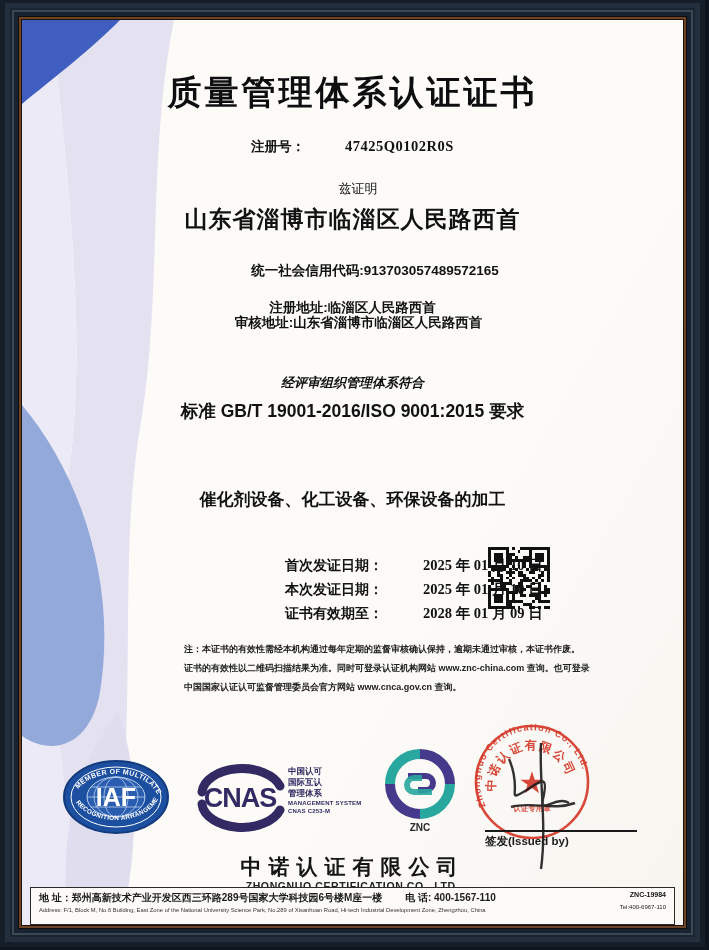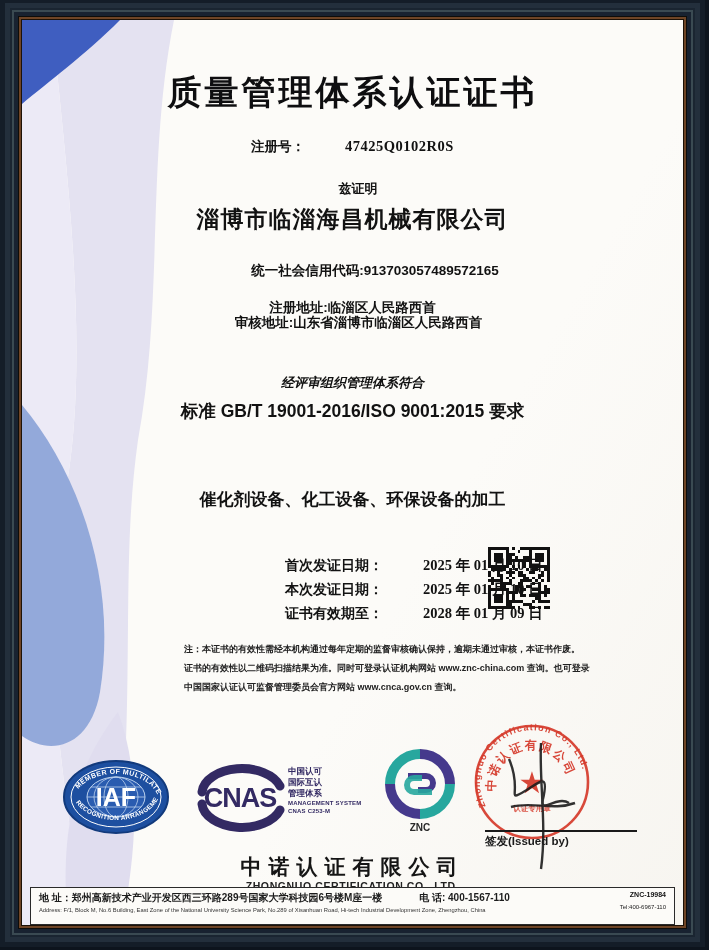--- a/index.html
+++ b/index.html
@@ -21,21 +21,21 @@
     overflow:hidden;}
   .waves{position:absolute;left:0;top:0;pointer-events:none;}
   .abs{position:absolute;}
   .ctr{left:0;right:0;text-align:center;}
   .cn{color:#121212;}
   .serif{font-family:"Liberation Serif","DejaVu Serif",serif;margin-left:40px;}
   
   .title{top:50px;font-size:34px;font-weight:900;letter-spacing:3px;color:#0e0e10;}
   .reg{top:118px;font-size:13.5px;font-weight:700;}
   .reg .num{font-size:14.5px;letter-spacing:.5px;}
-  .certify{top:160px;font-size:13px;font-weight:700;padding-left:11px;}
+  .certify{top:160px;font-size:13px;font-weight:400;padding-left:11px;}
   .company{top:184px;font-size:23px;font-weight:800;letter-spacing:1px;}
   .credit{top:242px;font-size:13.5px;font-weight:700;margin-left:45px;}
   .addr1{top:268px;font-size:13.5px;font-weight:700;margin-top:11px;}
   .addr2{top:294px;font-size:13.5px;font-weight:700;margin-left:12px;}
   .conform{top:354px;font-size:13px;font-weight:700;font-style:italic;}
   .standard{top:379px;font-size:17.5px;font-weight:800;}
   .scopeT{top:444px;font-size:16px;font-weight:800;}
   .scopeX{top:468px;font-size:17px;font-weight:800;}
   .dates{top:533px;left:263px;font-size:14px;font-weight:700;line-height:24px;}
   .dates .serif{font-size:14.5px;}
@@ -52,21 +52,21 @@
   .stamp{left:435px;top:687px;}
   .issue{left:463px;top:810px;width:152px;border-top:2px solid #1a1a1a;
     padding-top:2px;font-size:11.5px;font-weight:700;color:#1a1a1a;}
   .issuerCN{top:833px;font-size:21px;font-weight:800;letter-spacing:7px;color:#151515;}
   .issuerEN{top:860px;font-size:10.5px;font-weight:700;letter-spacing:.6px;color:#222;}
   
   .fbox{left:8px;top:867px;width:645px;height:38px;border:1.5px solid #2a2a2a;
     box-sizing:border-box;display:flex;background:#fcfbf8;padding:3px 8px 2px 8px;}
   .f-left{flex:1;}
   .f-cn{font-size:10px;font-weight:700;color:#1c1c1c;white-space:nowrap;}
-  .f-cn .ph{margin-left:34px;}
+  .f-cn .ph{margin-left:20px;}
   .f-en{font-size:5.8px;color:#333;margin-top:2px;white-space:nowrap;}
   .f-right{width:88px;text-align:right;}
   .f-code{font-size:7px;font-weight:800;color:#111;}
   .f-tel{font-size:6px;color:#222;margin-top:6px;}
 </style>
 </head>
 <body>
 
 <div class="stage">
   <div class="paper">
@@ -81,21 +81,21 @@
     </svg>
 
     <div class="abs ctr title cn">质量管理体系认证证书</div>
 
     <div class="abs ctr reg cn">
       <span>注册号：</span><span class="serif num">47425Q0102R0S</span>
     </div>
 
     <div class="abs ctr certify cn">兹证明</div>
 
-    <div class="abs ctr company cn">淄博市临淄海昌机械有限公司</div>
+    <div class="abs ctr company cn">山东省淄博市临淄区人民路西首</div>
 
     <div class="abs ctr credit cn">统一社会信用代码:913703057489572165</div>
     <div class="abs ctr addr1 cn">注册地址:临淄区人民路西首</div>
     <div class="abs ctr addr2 cn">审核地址:山东省淄博市临淄区人民路西首</div>
 
     <div class="abs ctr conform cn">经评审组织管理体系符合</div>
     <div class="abs ctr standard cn">标准 GB/T 19001-2016/ISO 9001:2015 要求</div>
 
     <div class="abs ctr scopeX cn">催化剂设备、化工设备、环保设备的加工</div>
 

